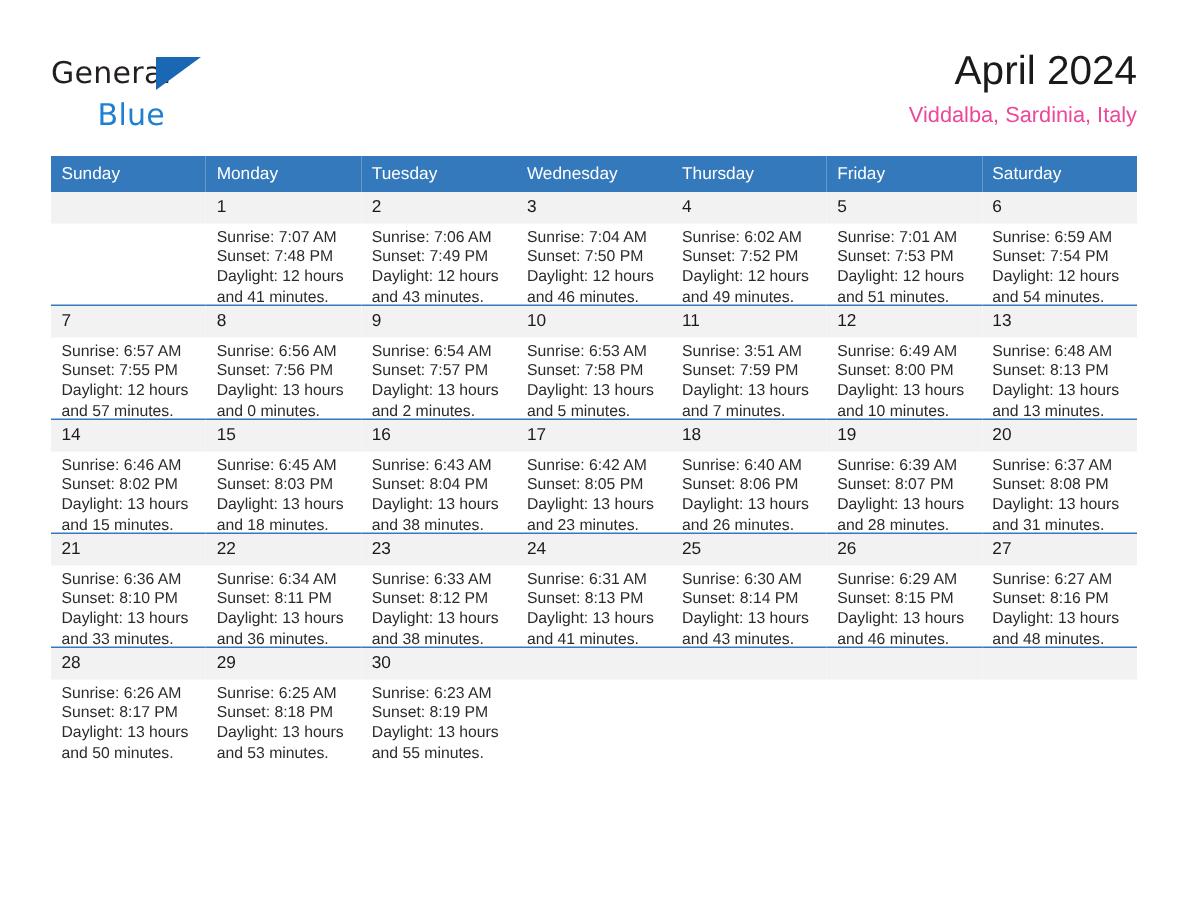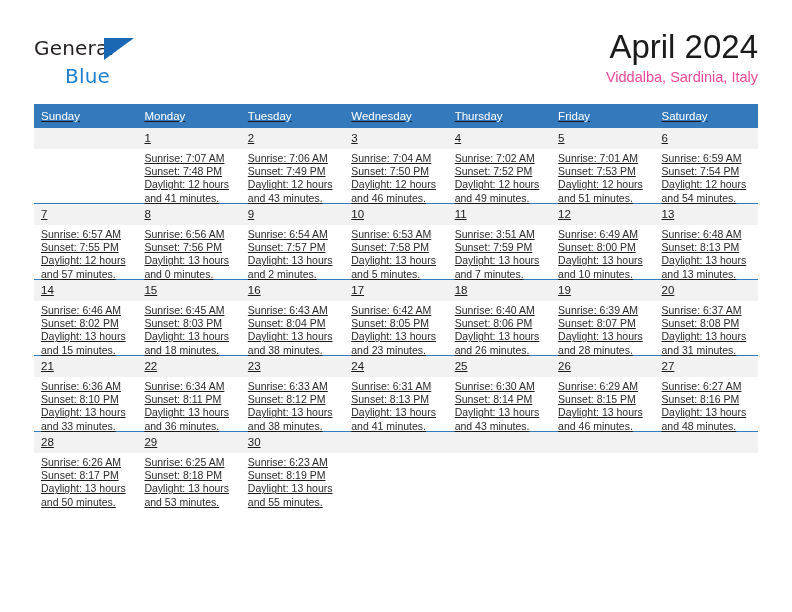--- a/index.html
+++ b/index.html
@@ -68,42 +68,41 @@
     line-height: 24px;
   }
 
   .title-block {
     position: absolute;
     right: 0;
     top: 0;
     text-align: right;
   }
   .cal-title {
-    font-size: 33px;
+    font-size: 27px;
     color: #1a1a1a;
     line-height: 34px;
     white-space: nowrap;
   }
   .cal-subtitle {
     font-size: 14.5px;
     color: #ec4899;
     line-height: 22px;
     margin-top: 2px;
     white-space: nowrap;
   }
 
   
   .calendar {
     position: absolute;
     left: 34px;
     top: 104px;
     width: 724px;
     border-collapse: collapse;
     table-layout: fixed;
-    text-decoration: underline;
   }
 
   .calendar th {
     background: #3479bb;
     color: #ffffff;
     font-size: 11.5px;
     font-weight: normal;
     text-align: left;
     padding: 5px 0 5px 7px;
     height: 14px;
@@ -220,21 +219,21 @@
                 <div>Sunset: 7:50 PM</div>
                 <div>Daylight: 12 hours</div>
                 <div>and 46 minutes.</div>
               </div>
             </div>
           </td>
           <td>
             <div class="cell-inner">
               <span class="daynum">4</span>
               <div class="details">
-                <div>Sunrise: 7:02 AM</div>
+                <div>Sunrise: 6:02 AM</div>
                 <div>Sunset: 7:52 PM</div>
                 <div>Daylight: 12 hours</div>
                 <div>and 49 minutes.</div>
               </div>
             </div>
           </td>
           <td>
             <div class="cell-inner">
               <span class="daynum">5</span>
               <div class="details">

